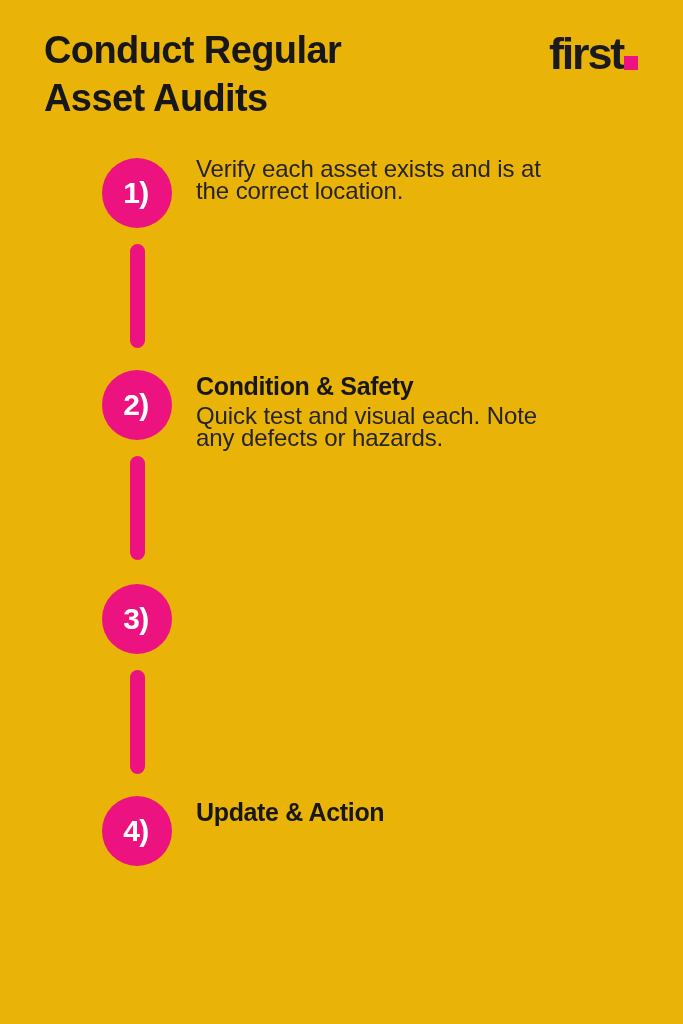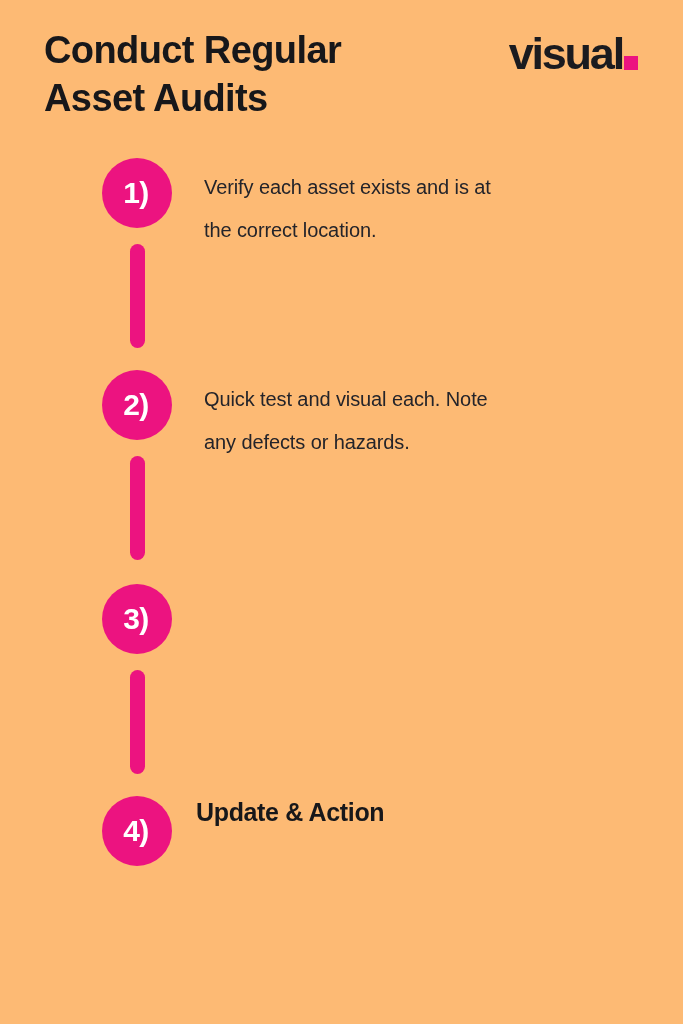--- a/index.html
+++ b/index.html
@@ -14,21 +14,21 @@
     font-family: "Liberation Sans", sans-serif;
     color: #1a1a1a;
     overflow: hidden;
     position: relative;
   }
 
   .page {
     position: relative;
     width: 683px;
     height: 1024px;
-    background: #fdba74;
+    background: #eab308;
   }
 
   
   .header {
     position: absolute;
     top: 0;
     left: 0;
     width: 683px;
     height: 150px;
   }
@@ -130,59 +130,60 @@
   .step-heading {
     font-size: 25px;
     line-height: 32px;
     font-weight: bold;
     letter-spacing: -0.35px;
     color: #17171a;
     margin: 0 0 3px 0;
   }
 
   .step-text {
-    font-size: 20px;
-    line-height: 43px;
+    font-size: 24px;
+    line-height: 22px;
     font-weight: normal;
     letter-spacing: -0.1px;
     color: #24242a;
-    margin: 8px;
+    margin: 0;
     white-space: pre-line;
   }
 </style>
 </head>
 <body>
 
 <div class="page">
 
   <div class="header">
     <div class="page-title">Conduct Regular
 Asset Audits</div>
 
     <div class="brand-logo">
-      <span class="brand-first">visual</span>
+      <span class="brand-first">first</span>
       <span class="brand-dot"></span>
     </div>
   </div>
 
   <div class="timeline">
 
     <div class="step step-1">
       <div class="step-badge">1)</div>
       <div class="step-connector"></div>
       <div class="step-body">
         <p class="step-text">Verify each asset exists  and is at
 the correct location.</p>
       </div>
     </div>
 
     <div class="step step-2">
       <div class="step-badge">2)</div>
       <div class="step-connector"></div>
       <div class="step-body">
+        <p class="step-heading">Condition &amp; Safety</p>
         <p class="step-text">Quick test and visual each. Note
 any defects or hazards.</p>
       </div>
     </div>
 
     <div class="step step-3">
       <div class="step-badge">3)</div>
       <div class="step-connector"></div>
       <div class="step-body">
       </div>

